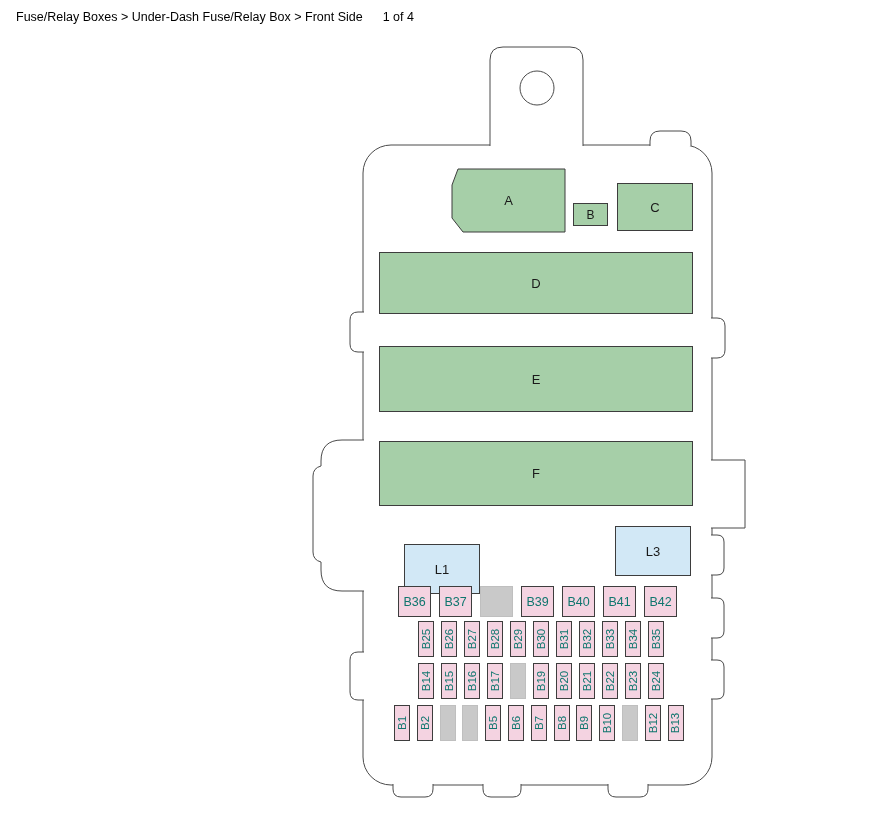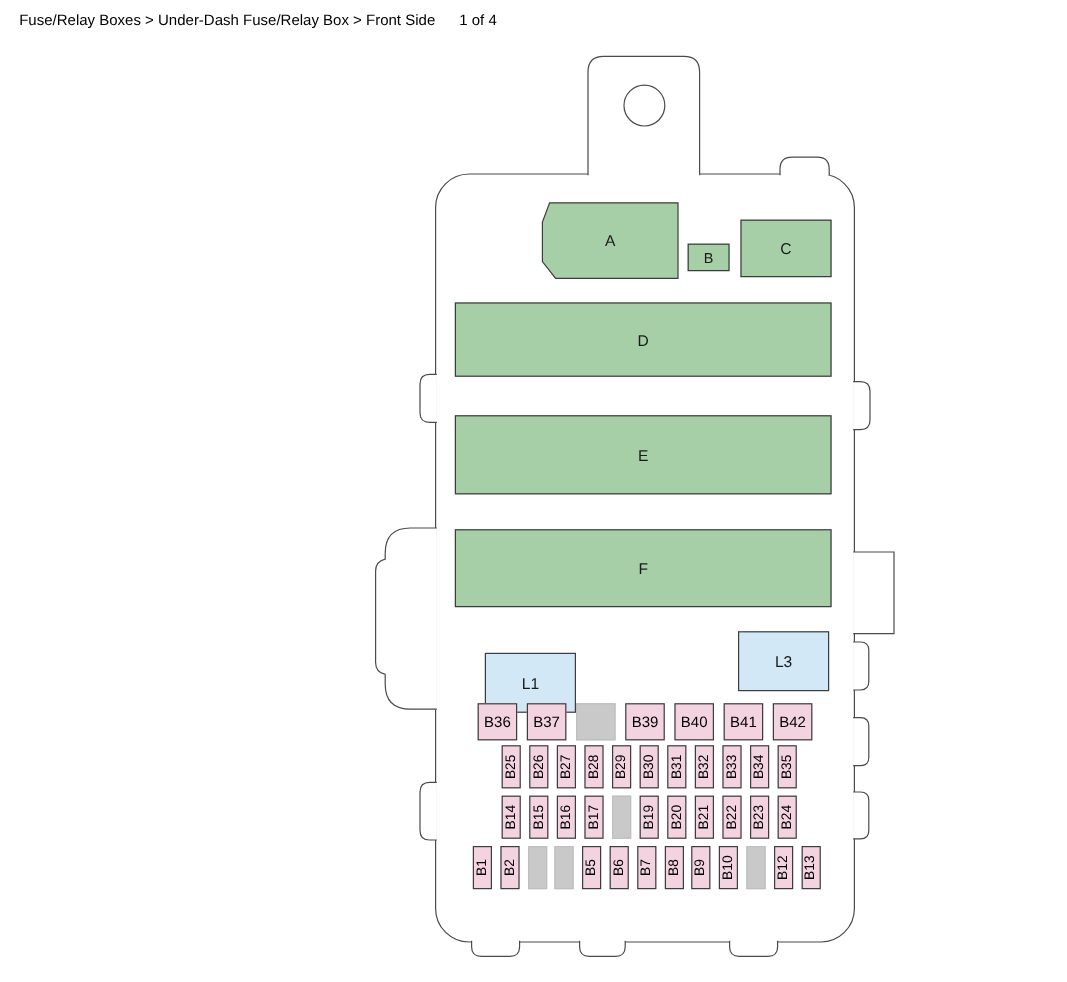--- a/index.html
+++ b/index.html
@@ -30,21 +30,21 @@
   #block-l2 { left:519px; top:527px; width:76px;  height:50px; }
   #block-l3 { left:615px; top:509px; width:76px;  height:50px; }
 
   .fuse-row { position:absolute; display:flex; }
   #row-b36 { left:398px; top:586px; gap:8px; }
   #row-b25 { left:418px; top:621px; gap:7px; }
   #row-b14 { left:418px; top:663px; gap:7px; }
   #row-b1  { left:394px; top:705px; gap:6.8px; }
 
   .fuse-cell { box-sizing:border-box; display:flex; align-items:center; justify-content:center;
-               background:var(--fuse-pink,#f4d3e1); border:1px solid #3d3d3d; color:#000000; flex:none; }
+               background:var(--fuse-pink,#f4d3e1); border:1px solid #3d3d3d; color:#0f766e; flex:none; }
   .fuse-cell.h { width:33px; height:31px; font-size:12.5px; }
   .fuse-cell.v { width:16px; height:36px; font-size:11.5px; }
   .fuse-cell .vlabel { transform:rotate(-90deg); white-space:nowrap; }
   .fuse-cell.blank { background:var(--blank-gray,#c9c9c9); border:1px solid #bfbfbf; }
 </style>
 </head>
 <body>
 
 <div class="stage">
 

